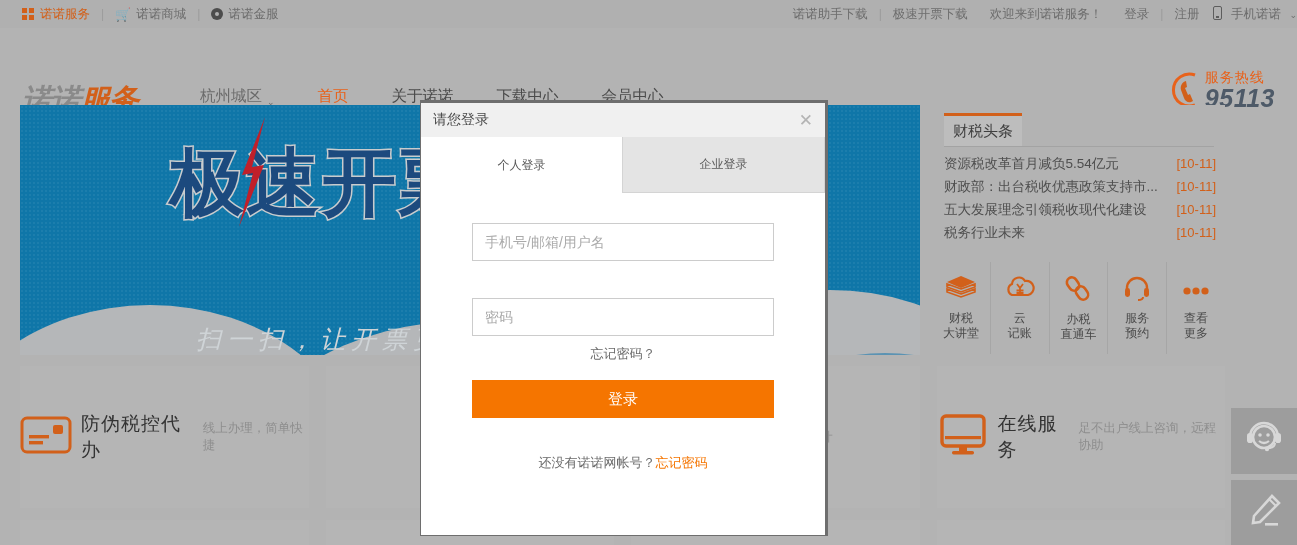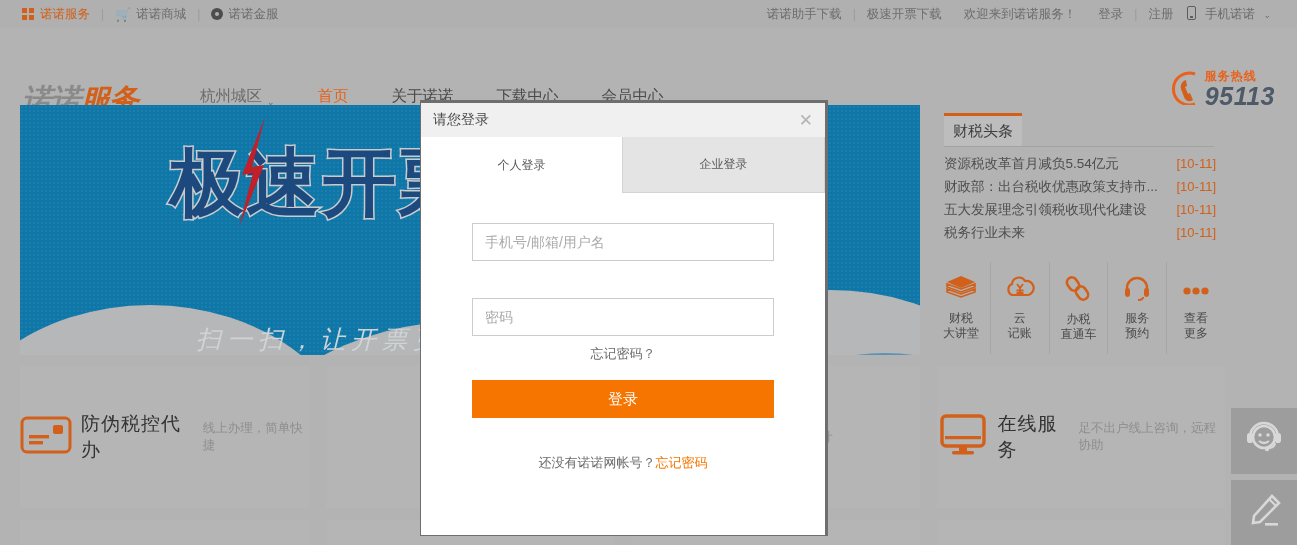--- a/index.html
+++ b/index.html
@@ -29,21 +29,21 @@
   .sq-logo i:nth-child(3){left:0;top:7px;} .sq-logo i:nth-child(4){left:7px;top:7px;}
   .cart-ico { font-size: 13px; color: #5d5d5d; line-height: 1; }
   .coin-ico {
     width: 12px; height: 12px; border-radius: 50%; background: #4d4d4d;
     display: inline-flex; align-items: center; justify-content: center;
   }
   .coin-ico::after { content:''; width:4px; height:4px; border-radius:50%; background:#b0b0b0; }
 
   .topbar-right {
     margin-left: auto; display: flex; align-items: center;
-    padding-right: 26px; gap: 0;
+    gap: 0;
   }
   .tr-link { white-space: nowrap; cursor: pointer; }
   .tr-gap { width: 22px; }
   .phone-ico {
     display: inline-block; width: 9px; height: 14px; border: 1.4px solid #5d5d5d;
     border-radius: 2px; position: relative; margin-right: 5px; vertical-align: -2px;
   }
   .phone-ico::after {
     content:''; position:absolute; left:2px; bottom:1px; width:3px; height:1.5px;
     background:#5d5d5d;
@@ -68,21 +68,21 @@
   }
   .city { display: flex; align-items: flex-end; color: #6a6a6a; cursor: pointer; }
   .nav-item { margin-left: 43px; cursor: pointer; white-space: nowrap; }
   .nav-item.active { color: #e8621b; }
 
   .hotline { position: absolute; right: 22px; top: 42px; display: flex; align-items: center; }
   .hl-phone {
     width: 36px; height: 36px; position: relative; margin-right: 4px;
   }
   .hl-text { line-height: 1.05; }
-  .hl-1 { font-size: 12px; font-weight: bold; color: #e8621b; letter-spacing: 1px; }
+  .hl-1 { font-size: 14px; font-weight: normal; color: #e8621b; letter-spacing: 1px; }
   .hl-2 { font-size: 25px; font-style: italic; font-weight: bold; color: #4e5a68; letter-spacing: 0.5px; }
 
   
   .banner {
     position: absolute; left: 20px; top: 105px; width: 900px; height: 250px;
     background: #0f76a8; overflow: hidden;
   }
   .banner-dots-bg {
     position:absolute; inset:0;
     background-image: radial-gradient(circle, rgba(255,255,255,.055) 1px, transparent 1.4px);

